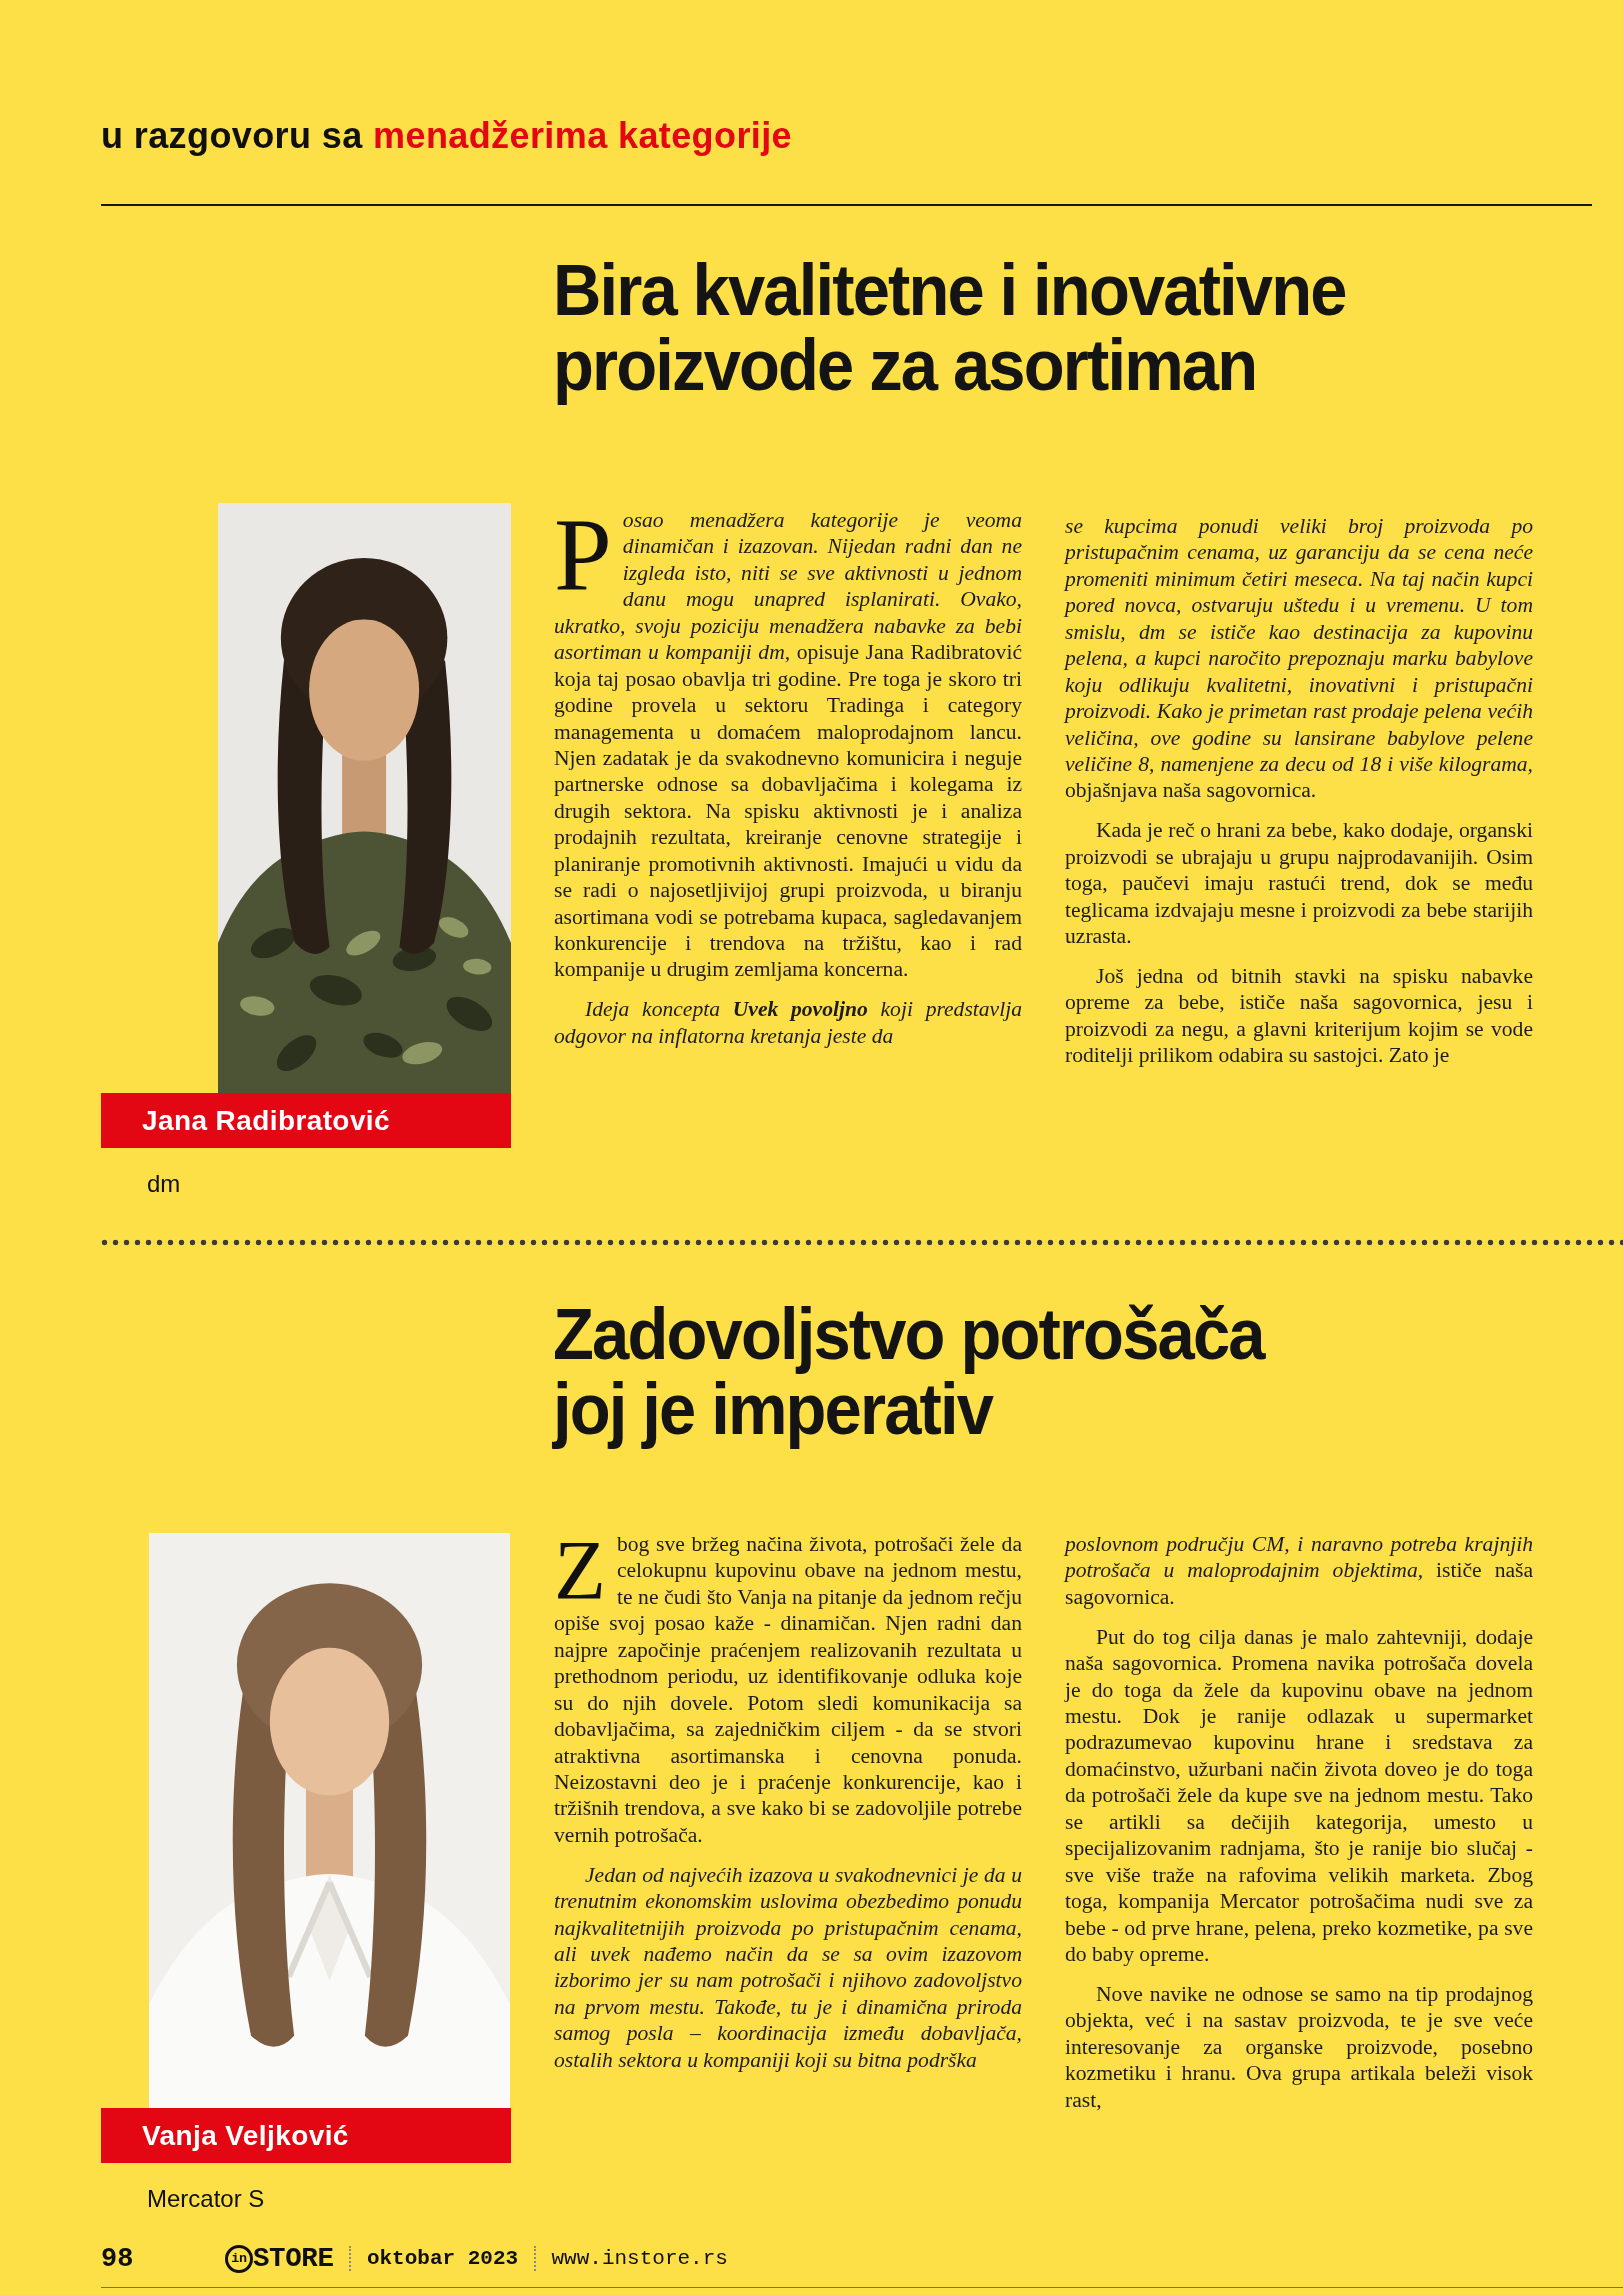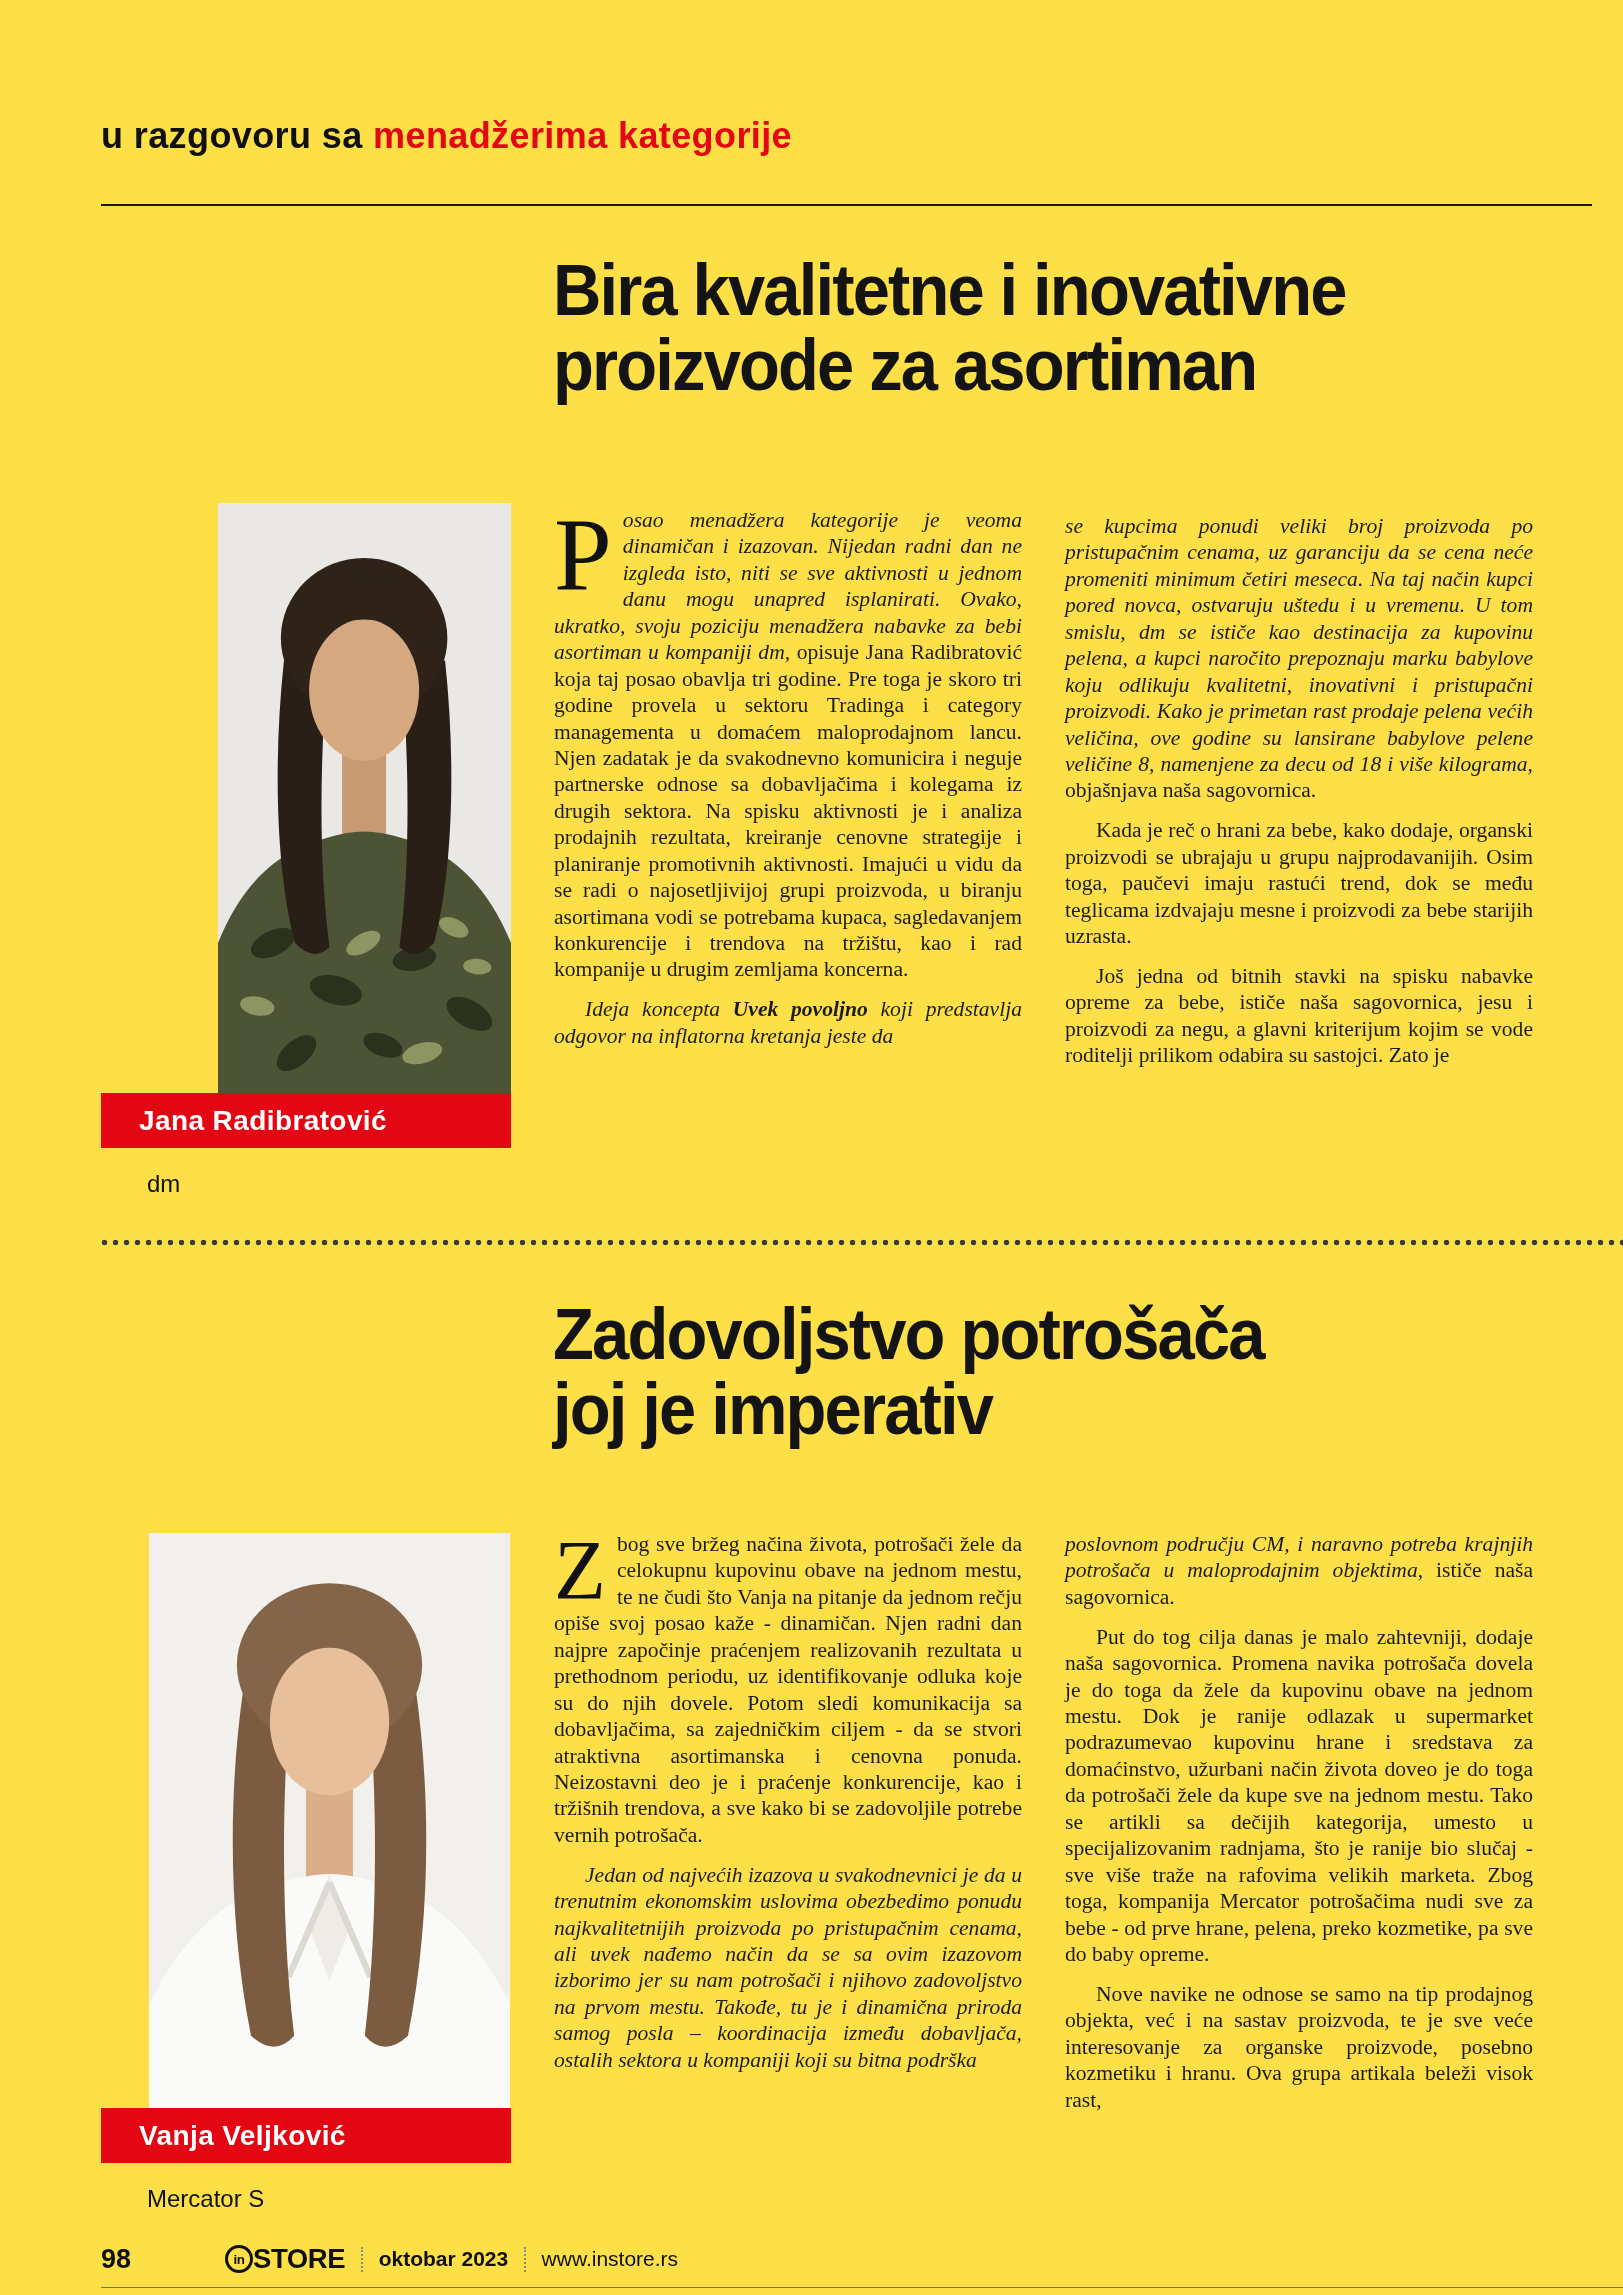--- a/index.html
+++ b/index.html
@@ -53,42 +53,42 @@
   .photo1 { left: 218px; top: 503px;  width: 293px; height: 591px; }
   .photo2 { left: 149px; top: 1533px; width: 361px; height: 575px; background: #f2f0ec; }
 
   
   .namebar {
     position: absolute; left: 101px; width: 410px; height: 55px;
     background: var(--accent); display: flex; align-items: center;
   }
   .namebar span {
     color: #ffffff; font-family: "Liberation Sans", sans-serif; font-weight: 700;
-    font-size: 28px; padding-left: 38px; letter-spacing: 0.4px;
+    font-size: 28px; padding-left: 29px; letter-spacing: 0.4px; margin-left: 12px;
   }
   .nb1 { top: 1093px; }
   .nb2 { top: 2108px; }
   .company {
     position: absolute; left: 121px; font-family: "Liberation Sans", sans-serif;
     font-size: 24px; color: #101010; margin-left: 26px;
   }
   .c1 { top: 1170px; }
   .c2 { top: 2185px; }
 
   
   .dotline {
     position: absolute; left: 101px; right: 0; top: 1239px; height: 7px;
     background-image: radial-gradient(circle at 3.5px 3.5px, #3c3c3c 2.5px, transparent 3.1px);
     background-size: 11px 7px; background-repeat: repeat-x;
   }
 
   
   .footer {
     position: absolute; left: 101px; top: 2243px; display: flex; align-items: center;
-    font-family: Liberation Sans, sans-serif; color: #101010;
+    font-family: Liberation Mono, monospace; color: #101010;
   }
   .pagenum { font-weight: 700; font-size: 27px; width: 124px; }
   .logo { display: flex; align-items: center; gap: 0; }
   .logo-circle {
     width: 28px; height: 28px; border: 3.1px solid #101010; border-radius: 50%;
     display: flex; align-items: center; justify-content: center;
     font-size: 13.4px; font-weight: 700; letter-spacing: -0.4px;
   }
   .logo-text { font-weight: 700; font-size: 27.5px; letter-spacing: -0.4px; }
   .vsep { border-left: 2.4px dotted #8a8a8a; height: 25px; margin: 0 15.7px; }

